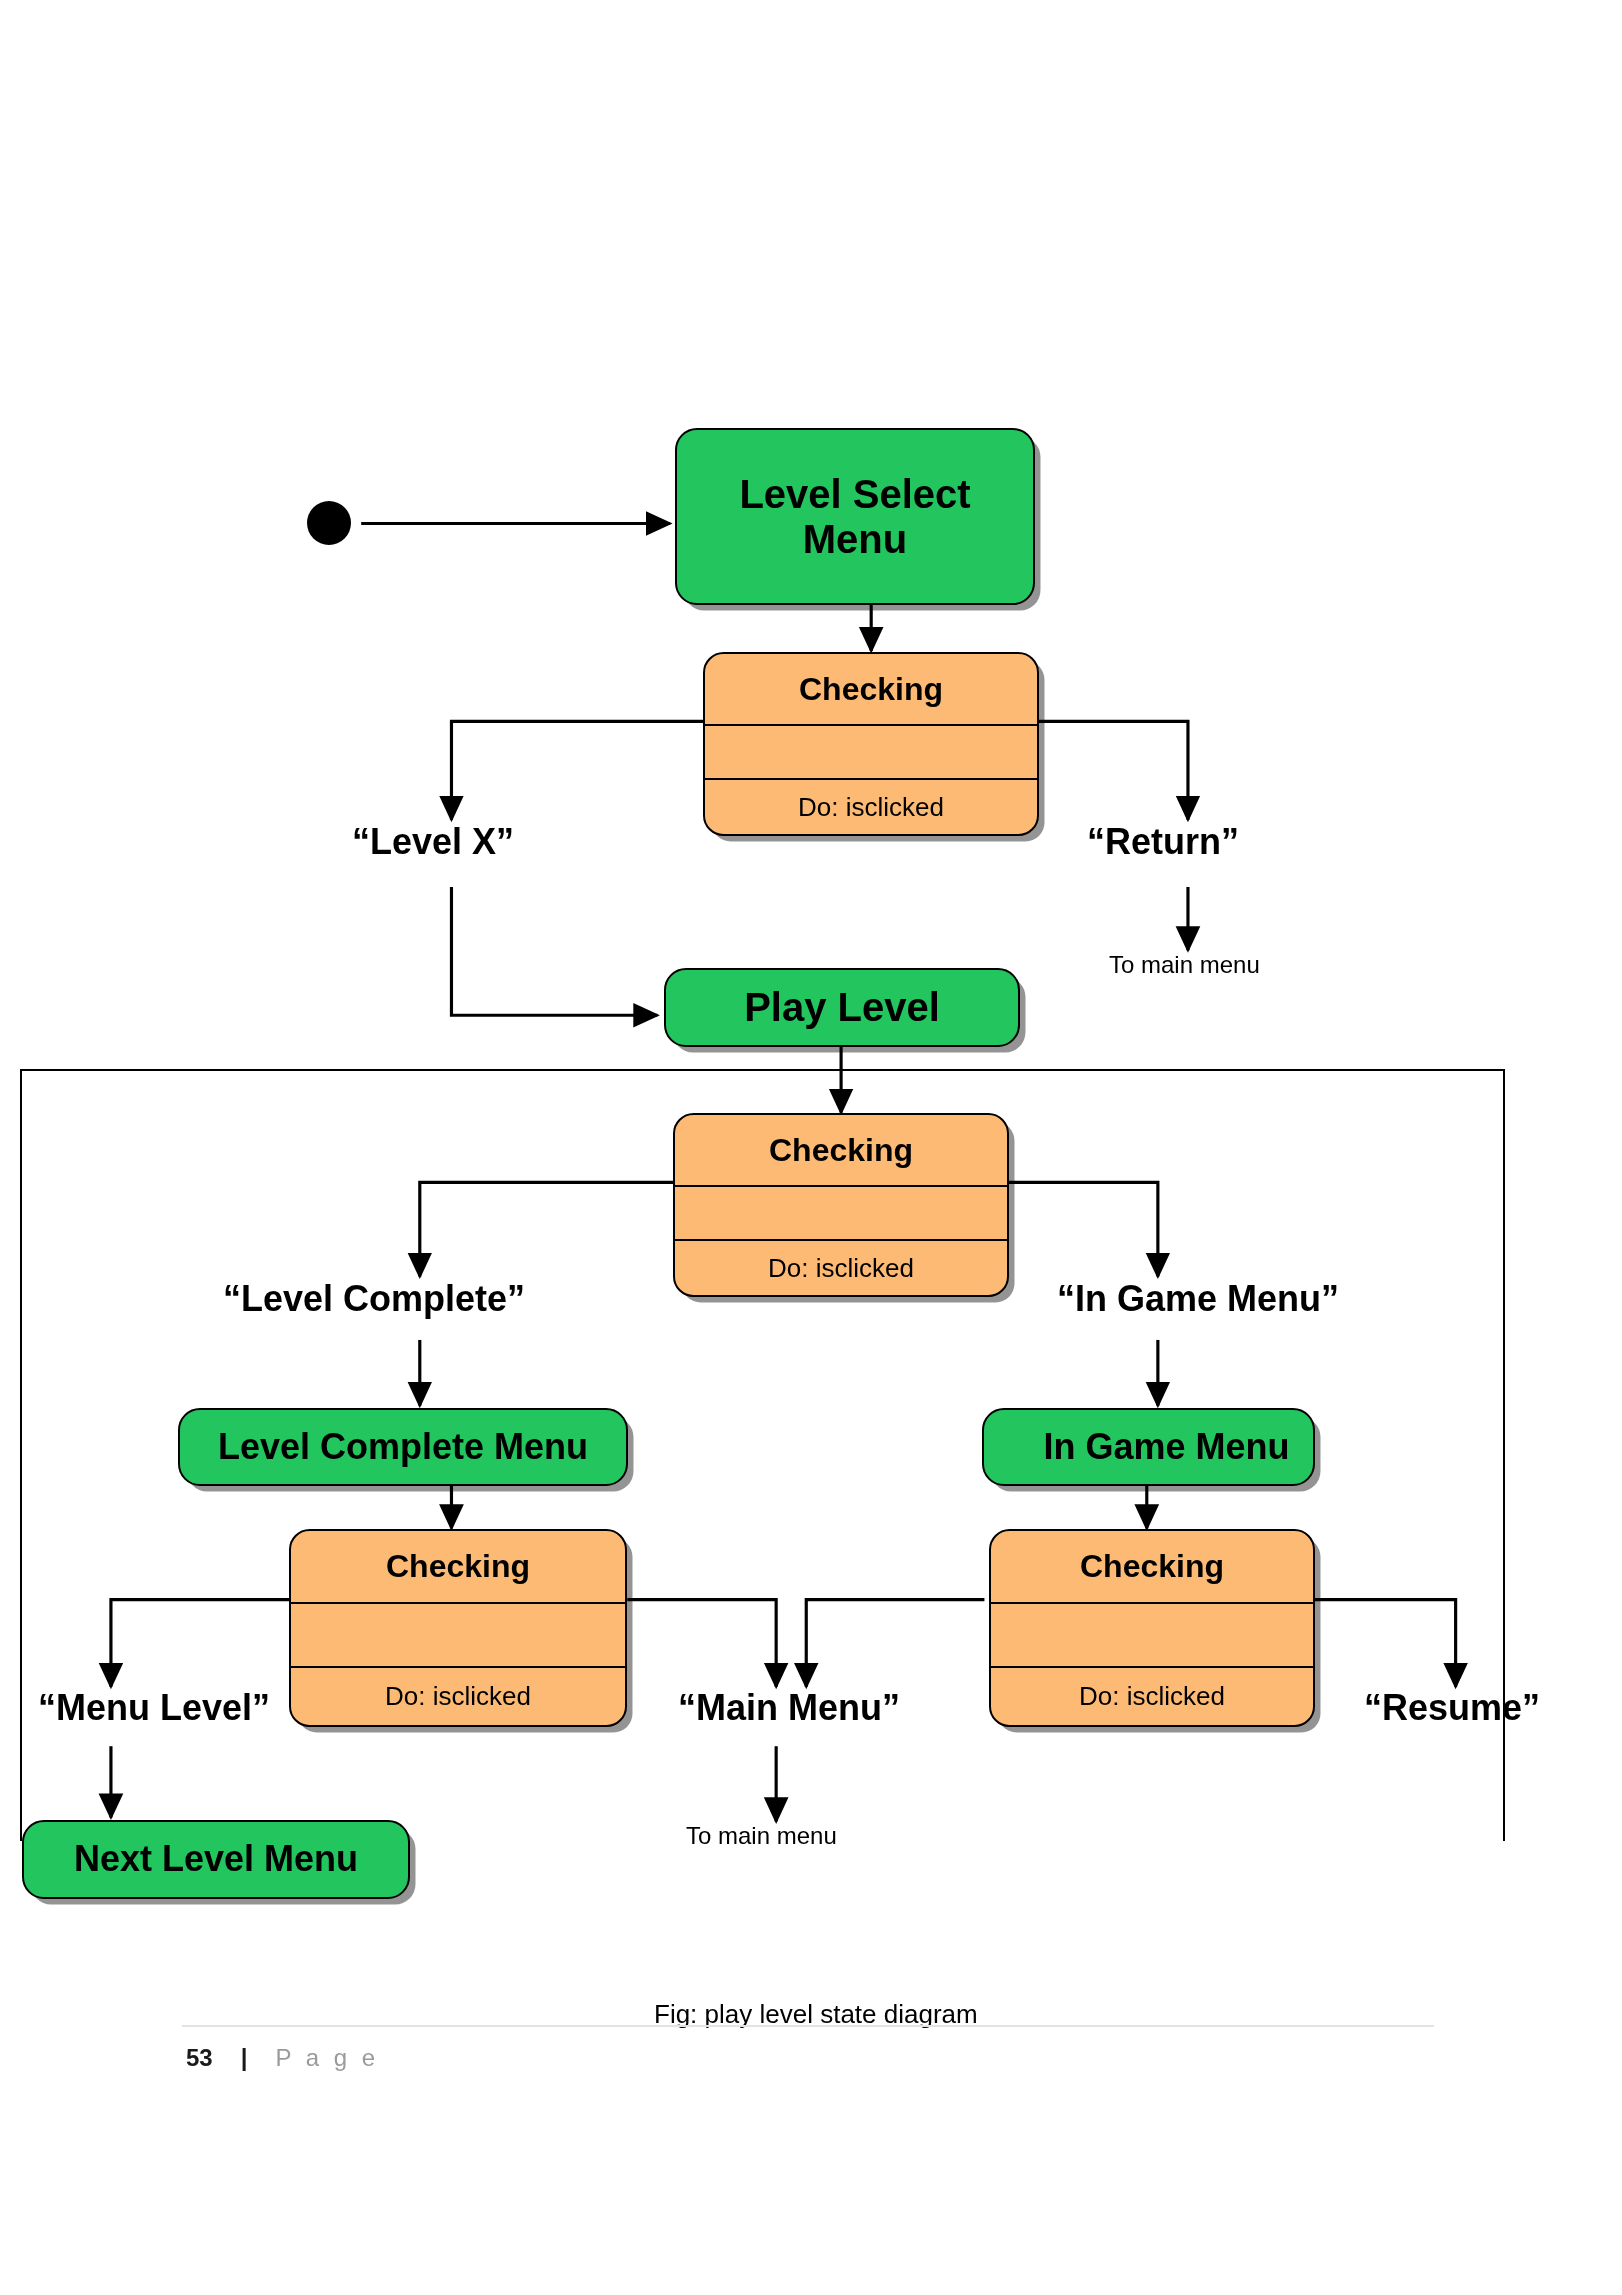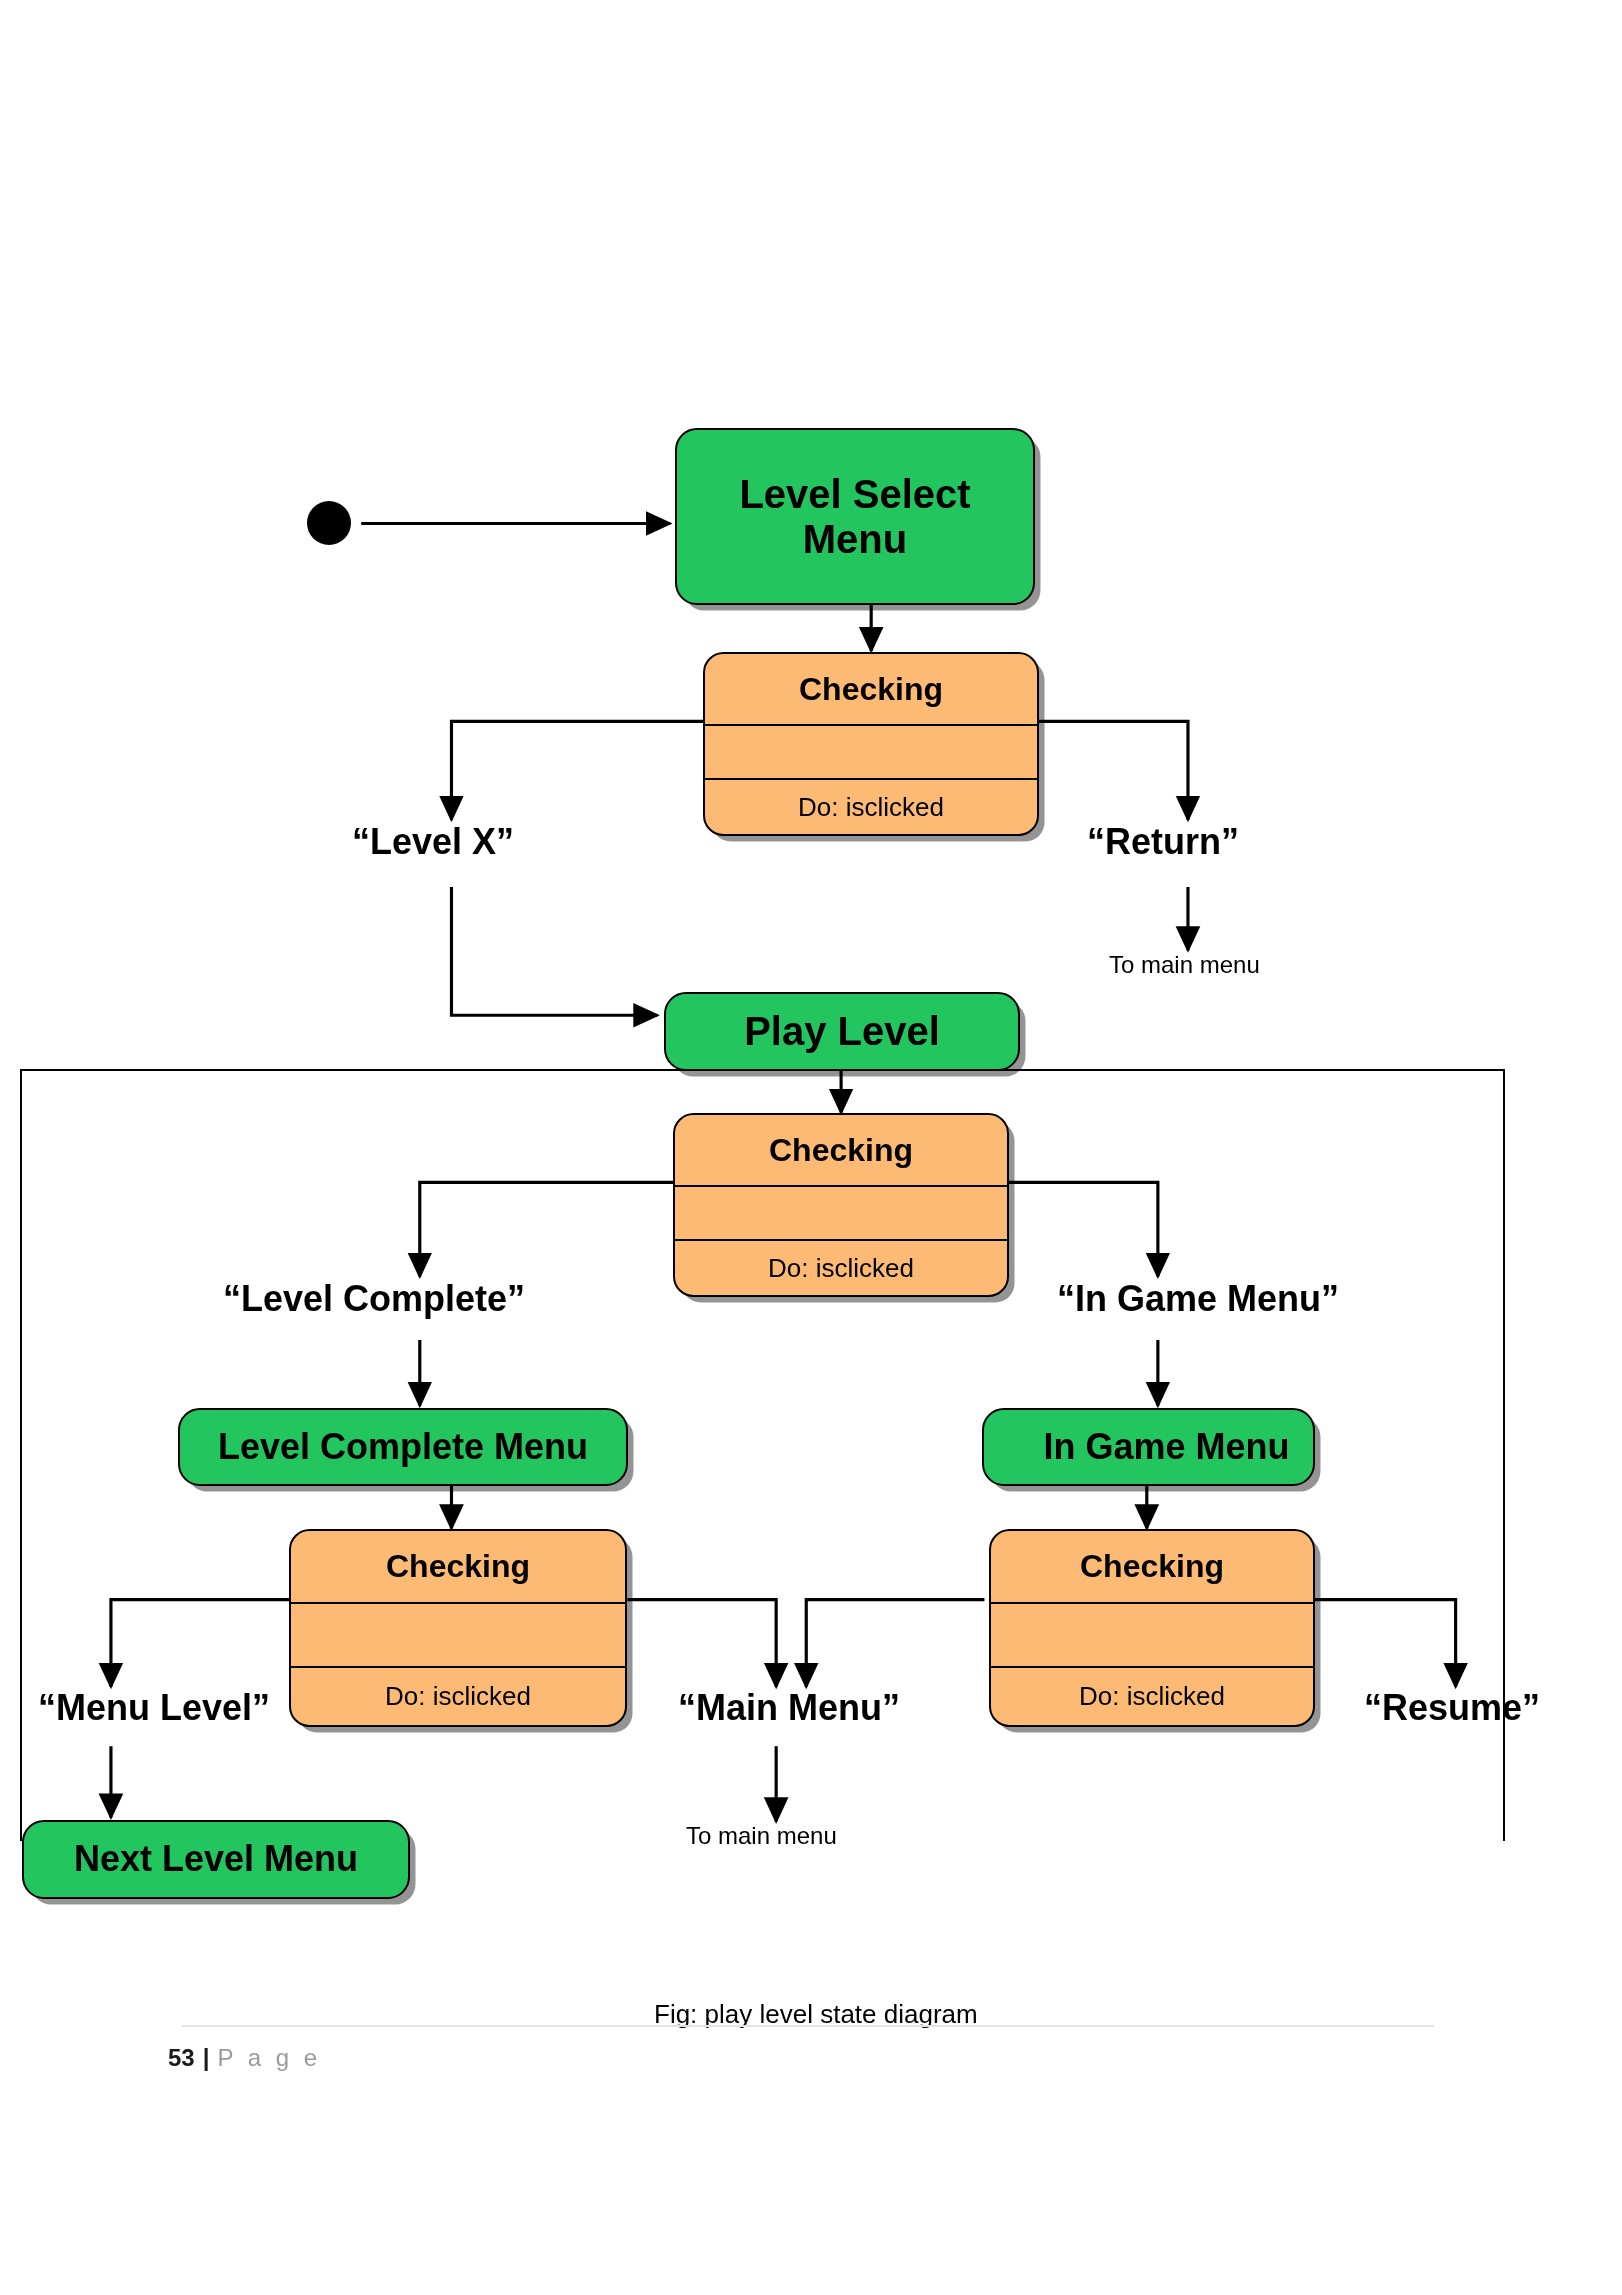--- a/index.html
+++ b/index.html
@@ -204,21 +204,21 @@
 
   <div class="region" style="left:20px; top:1069px; width:1485px; height:772px;"></div>
 
   <div class="initial-state" style="left:307px; top:501px;"></div>
 
   <div class="node simple big" style="left:675px; top:428px; width:360px; height:177px;">
     <div class="title">Level Select
 Menu</div>
   </div>
 
-  <div class="node simple big" style="left:664px; top:992px; width:356px; height:79px;">
+  <div class="node simple big" style="left:664px; top:968px; width:356px; height:79px;">
     <div class="title">Play Level</div>
   </div>
 
   <div class="node simple" style="left:178px; top:1408px; width:450px; height:78px;">
     <div class="title">Level Complete Menu</div>
   </div>
 
   <div class="node simple" style="left:982px; top:1408px; width:333px; height:78px;padding-left:36px;">
     <div class="title">In Game Menu</div>
   </div>
@@ -266,20 +266,20 @@
   <div class="evt" style="left:1364px; top:1690px;">“Resume”</div>
 
   <div class="note" style="left:1109px; top:953px;">To main menu</div>
 
   <div class="note" style="left:686px; top:1824px;">To main menu</div>
 
   <div class="caption" style="left:654px; top:1952px;">Fig: play level state diagram</div>
 
   <div class="footer-rule" style="left:182px; top:2025px; width:1252px;"></div>
 
-  <div class="footer" style="left:168px; top:2044px;">
+  <div class="footer" style="left:186px; top:2044px;gap:20px;">
     <span class="pg-num">53</span>
     <span class="pg-bar">|</span>
     <span class="pg-word">P a g e</span>
   </div>
 
 </div>
 
 
 </body></html>

